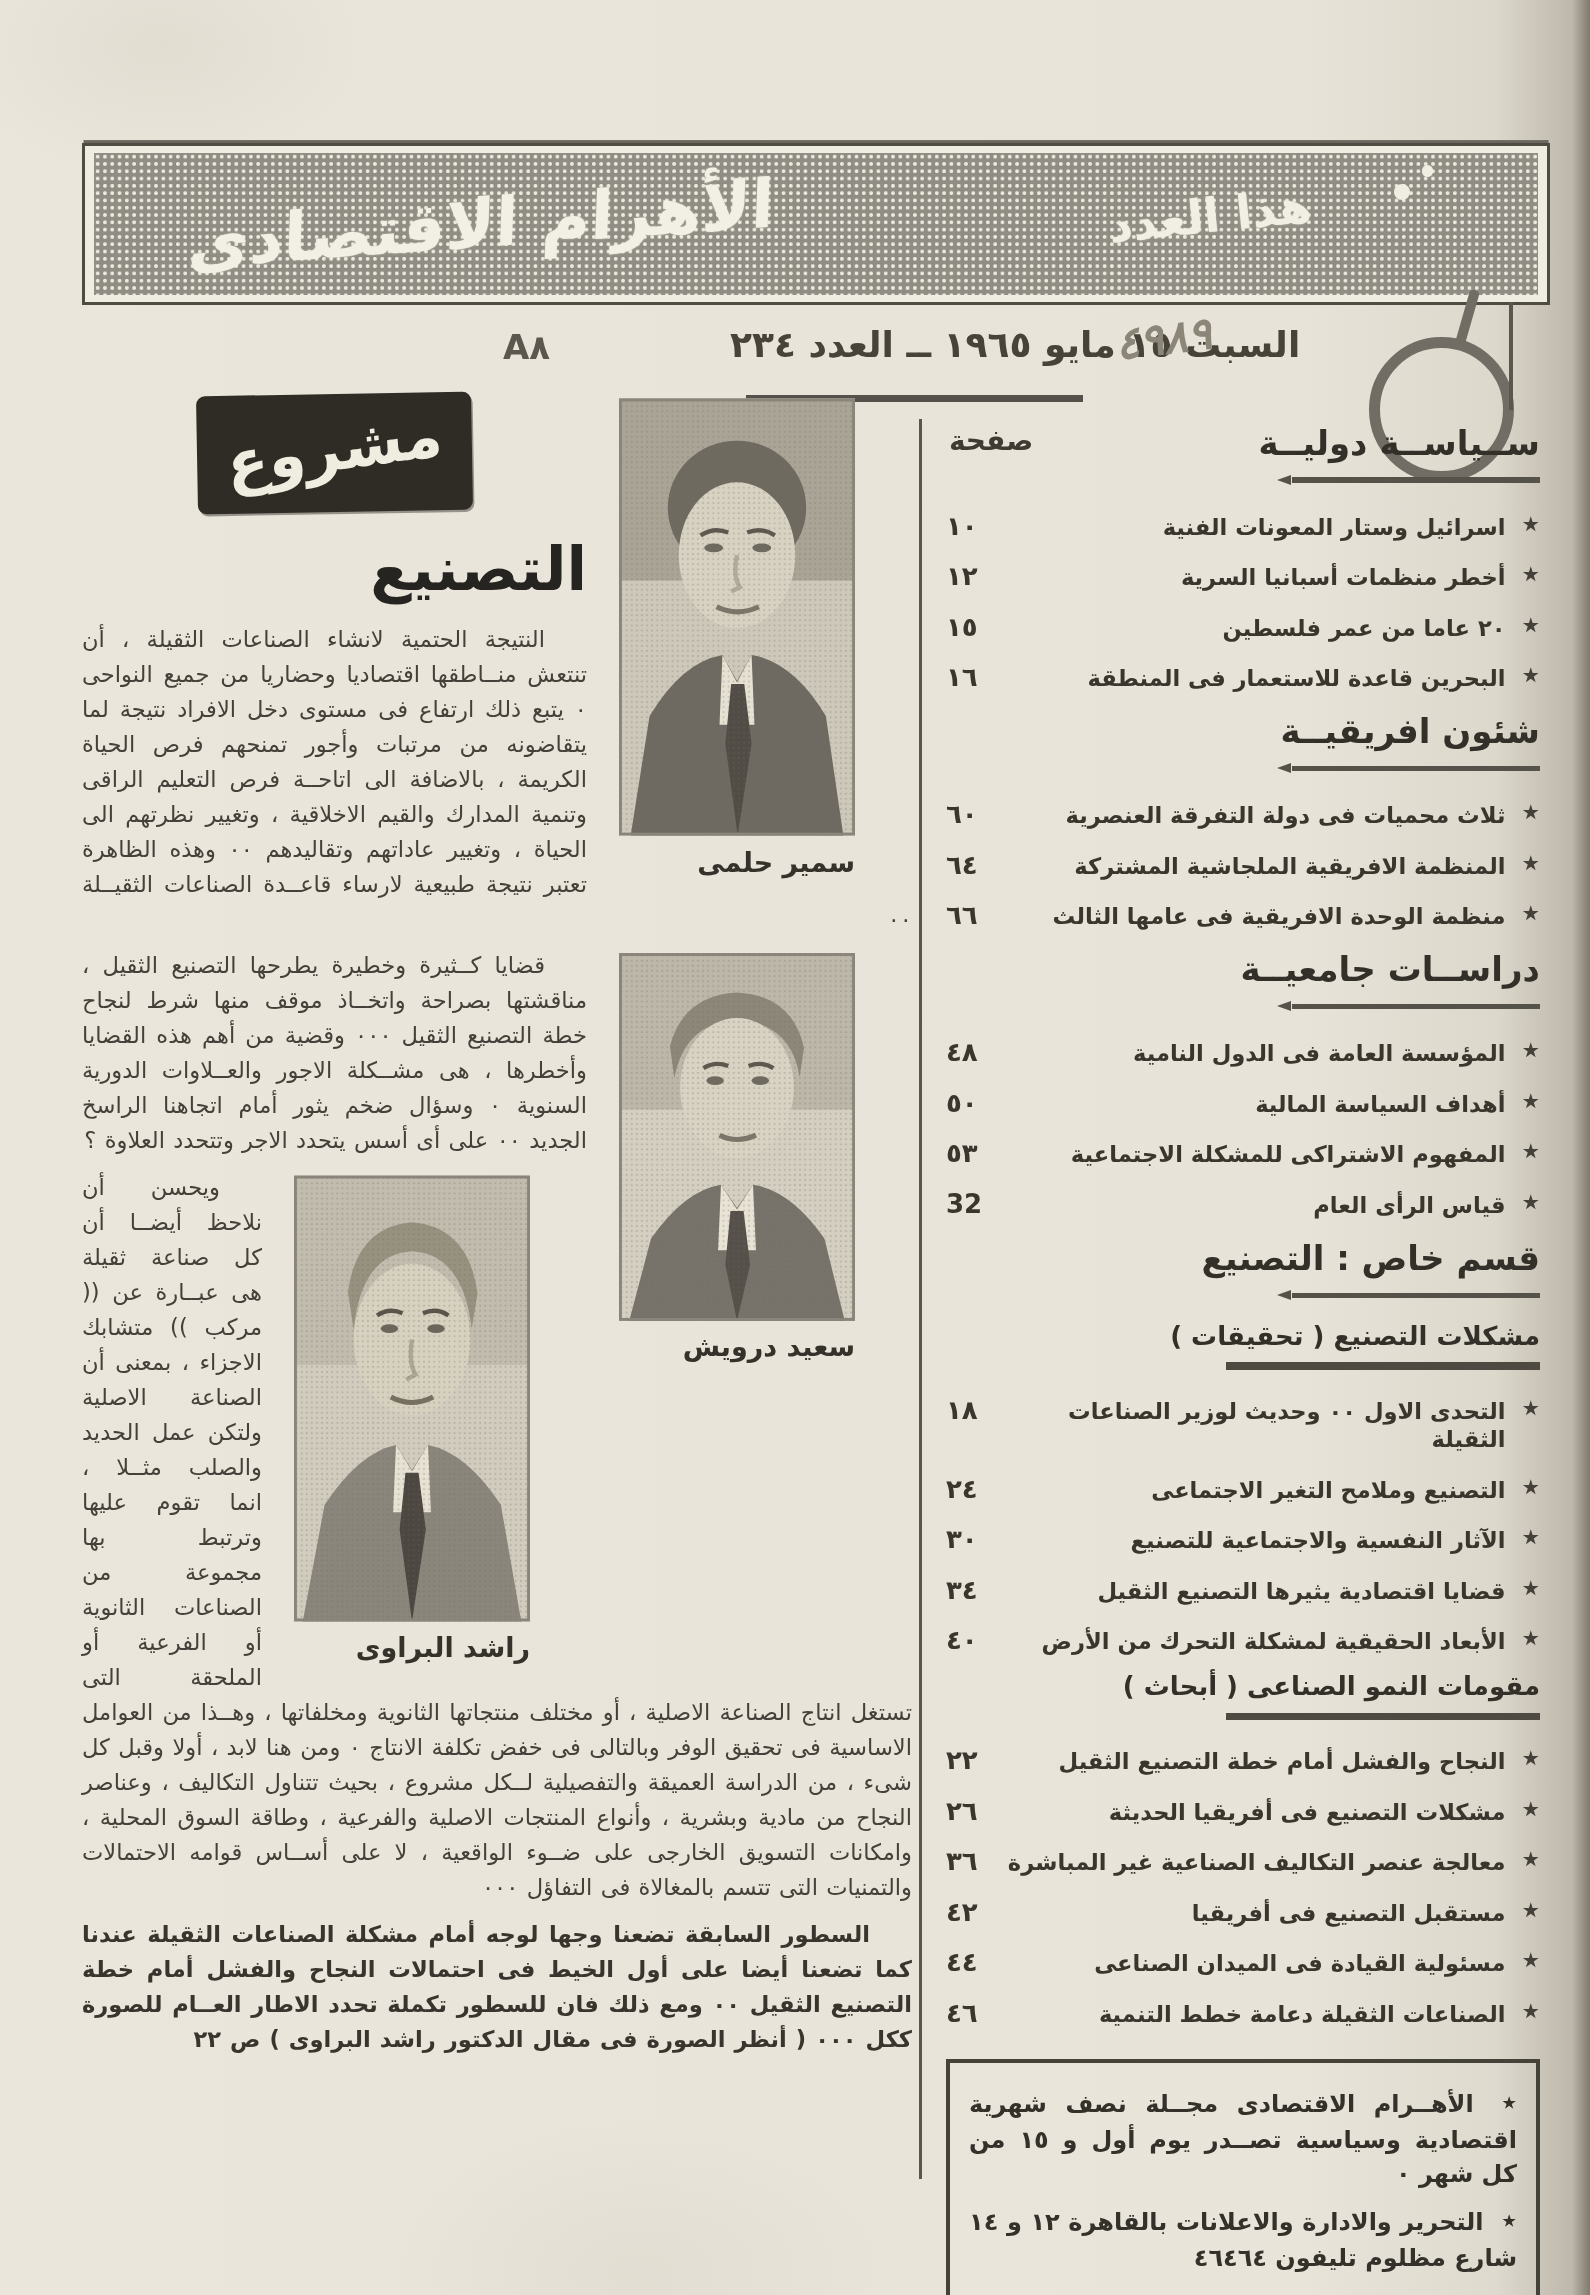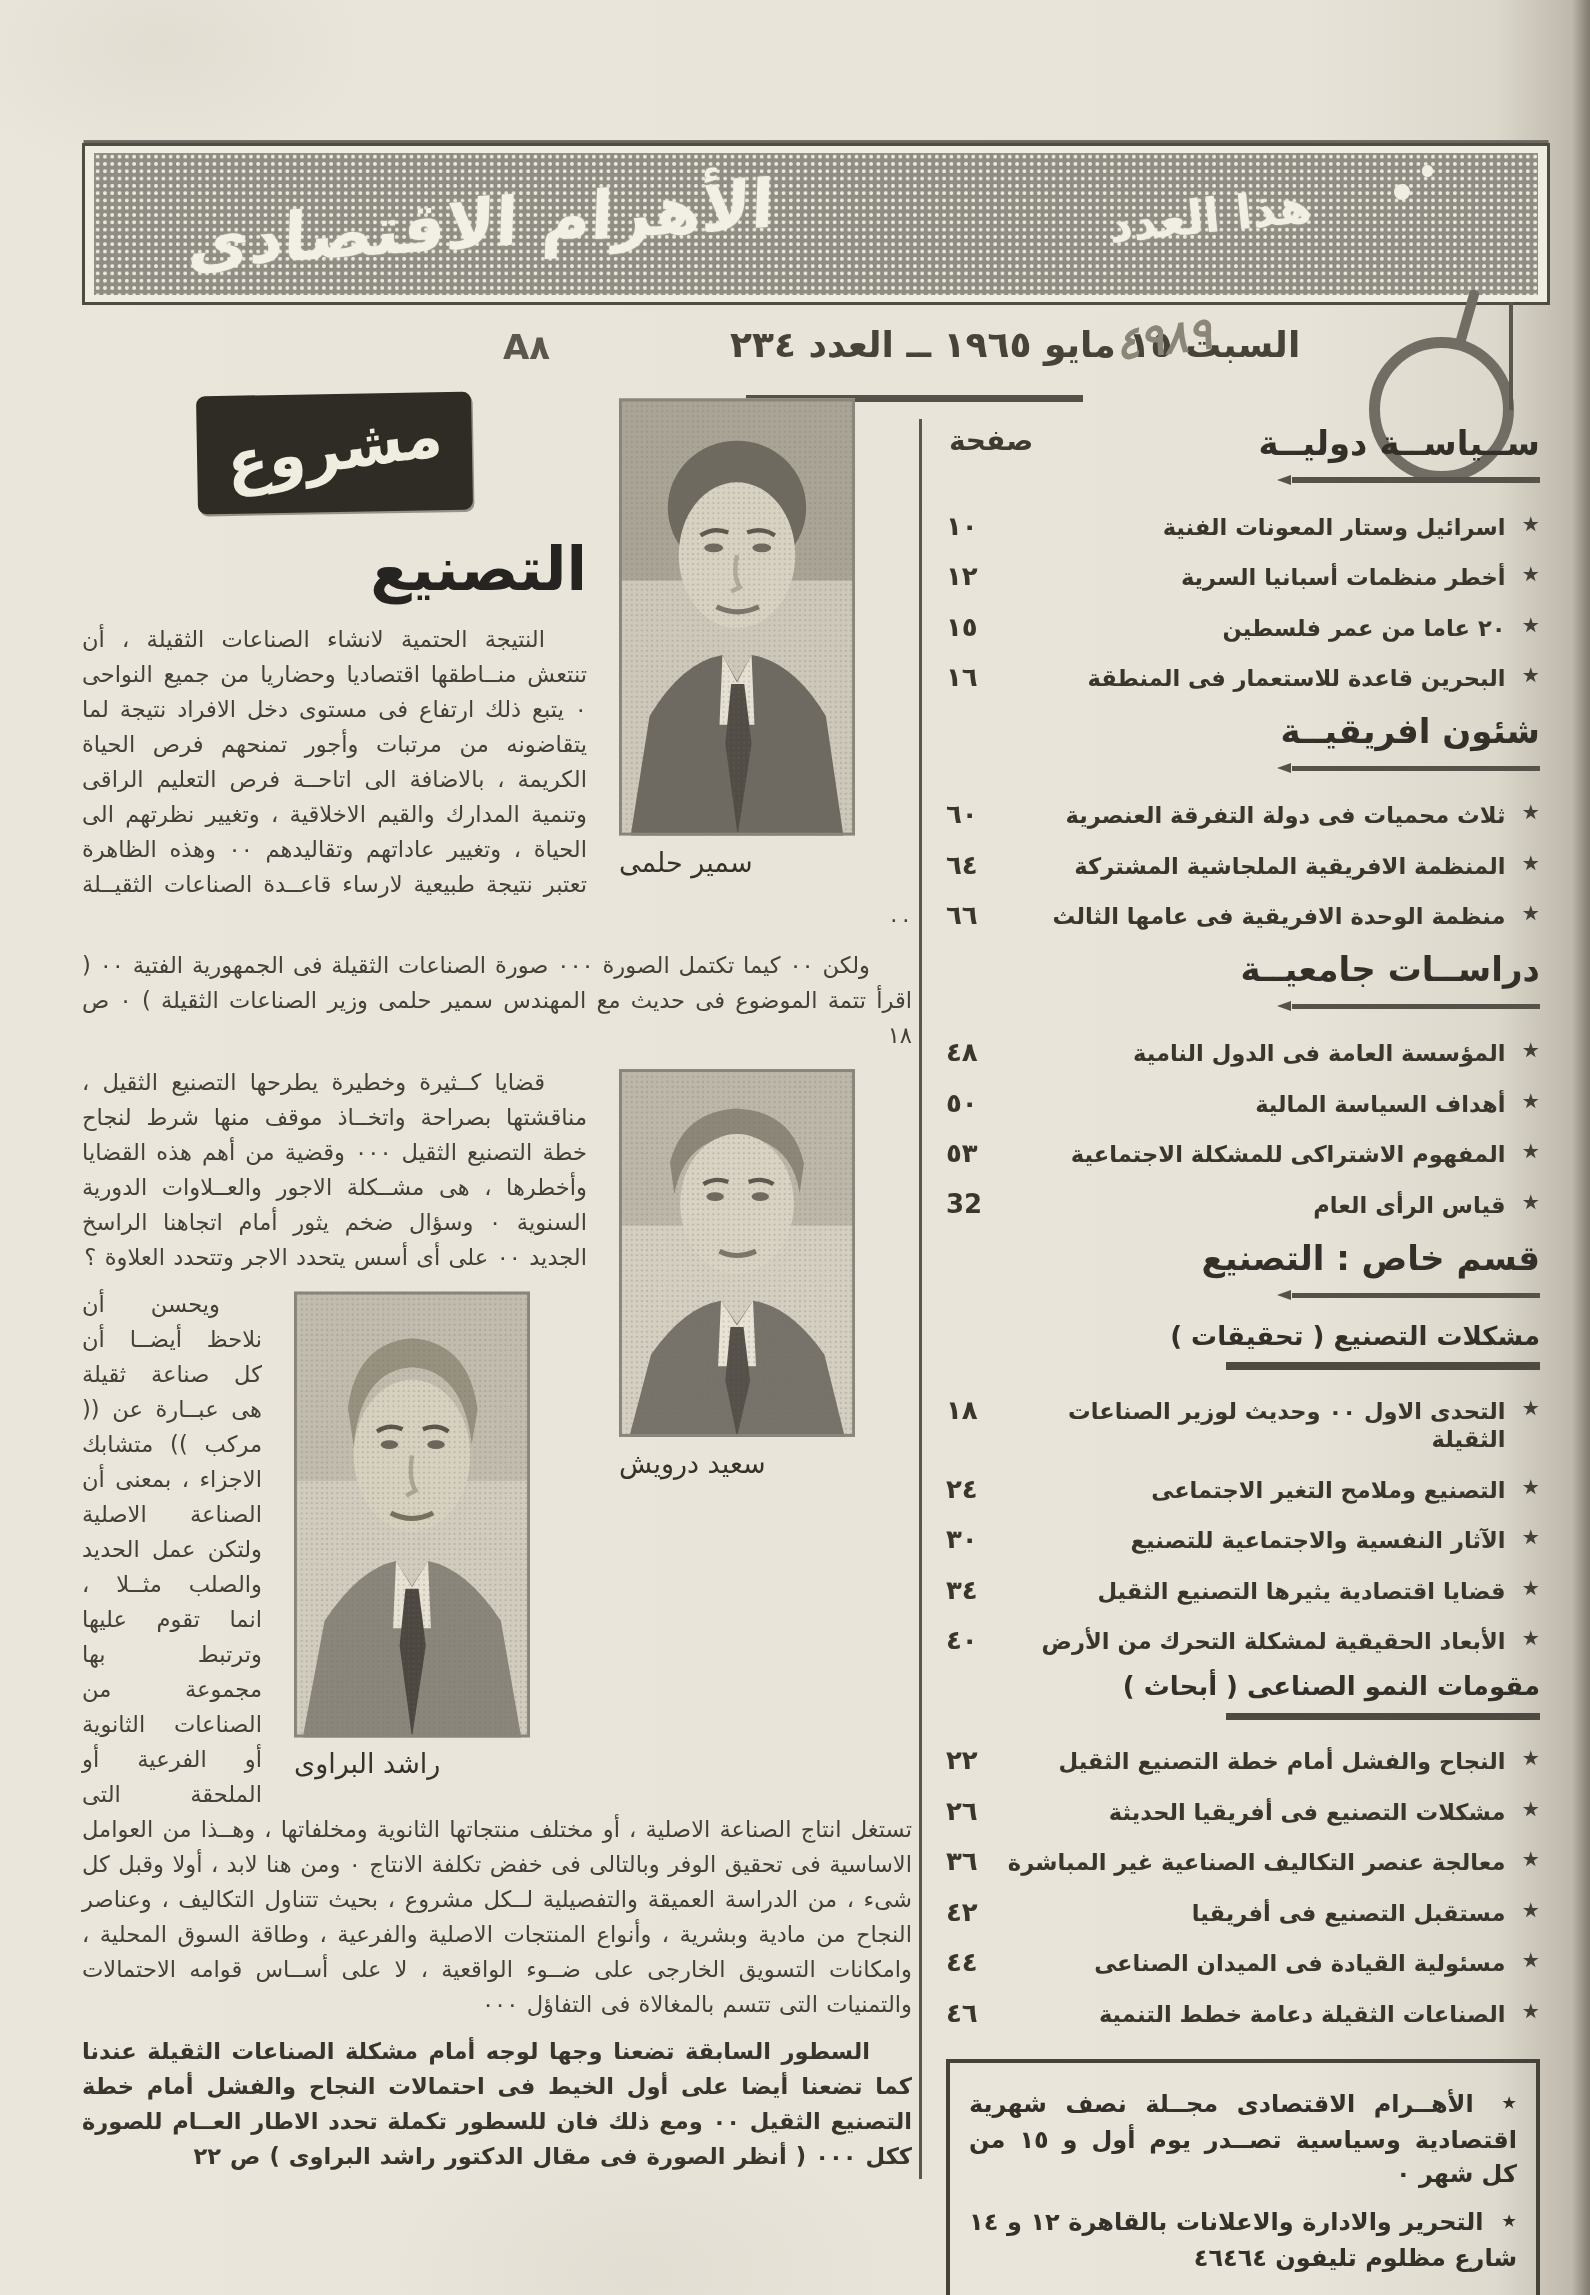--- a/index.html
+++ b/index.html
@@ -67,21 +67,21 @@
   
   .info-box{border:4.4px solid #45423a; margin-top:31px; padding:19px 19px 13px; background:rgba(255,255,255,.06);}
   .info-item{font-size:24px; font-weight:bold; line-height:1.42; text-align:justify; margin-bottom:8.8px; color:#34312b;}
   .info-item .star{font-size:29px; margin-left:7.3px;}
 
   
   .article{position:absolute; left:82px; top:394px; width:830px; direction:rtl;
     text-align:justify; color:#45413a;}
   .photo-block{float:right; width:236px; margin:4.4px 57px 22px 32px;}
   .photo-block svg{display:block;}
-  .photo-caption{text-align:left; font-size:27px; font-weight:normal; margin-top:10.2px; color:#35322b;}
+  .photo-caption{text-align:right; font-size:27px; font-weight:bold; margin-top:10.2px; color:#35322b;}
   .kicker-wrap{text-align:center; margin:0;}
   .kicker-box{display:inline-block; background:#2f2c26; color:#efece0;
     padding:19px 29px 28px; border-radius:8.8px; transform:rotate(-1deg);
     box-shadow:1.5px 2.2px 0 rgba(47,44,38,.45);}
   .kicker-text{display:inline-block; font-size:61px; font-weight:bold; transform:rotate(-7deg) skewX(-4deg);}
   .article-title{font-size:60px; font-weight:bold; color:#262420; margin:22px 0 17.5px;}
   .article p{font-size:22.6px; line-height:1.55; margin:0 0 11.7px; text-indent:42px; word-spacing:.05em;}
   .article p.final{font-weight:bold; color:#39352e;}
 </style>
 </head>
@@ -272,21 +272,20 @@
 
     <div class="kicker-wrap">
       <span class="kicker-box">
         <span class="kicker-text">مشروع</span>
       </span>
     </div>
 
     <h1 class="article-title">التصنيع</h1>
 
     <p>النتيجة الحتمية لانشاء الصناعات الثقيلة ، أن تنتعش منــاطقها اقتصاديا وحضاريا من جميع النواحى ٠ يتبع ذلك ارتفاع فى مستوى دخل الافراد نتيجة لما يتقاضونه من مرتبات وأجور تمنحهم فرص الحياة الكريمة ، بالاضافة الى اتاحــة فرص التعليم الراقى وتنمية المدارك والقيم الاخلاقية ، وتغيير نظرتهم الى الحياة ، وتغيير عاداتهم وتقاليدهم ٠٠ وهذه الظاهرة تعتبر نتيجة طبيعية لارساء قاعــدة الصناعات الثقيــلة ٠٠</p>
-    <p>ولكن ٠٠ كيما تكتمل الصورة ٠٠٠ صورة الصناعات الثقيلة فى الجمهورية الفتية ٠٠ ( اقرأ تتمة الموضوع فى حديث مع المهندس سمير حلمى وزير الصناعات الثقيلة ) ٠ ص ١٨</p>
 
     <div class="photo-block">
       <svg width="236" height="368" viewBox="0 0 324 505" role="img">
         <defs>
           <pattern id="ht2" width="7" height="7" patternUnits="userSpaceOnUse">
             <circle cx="3.5" cy="3.5" r="1.5" fill="#6d6860"></circle>
           </pattern>
         </defs>
         <rect width="324" height="505" fill="#d4cfc1"></rect>
         <rect width="324" height="215" fill="#bdb7a9"></rect>

